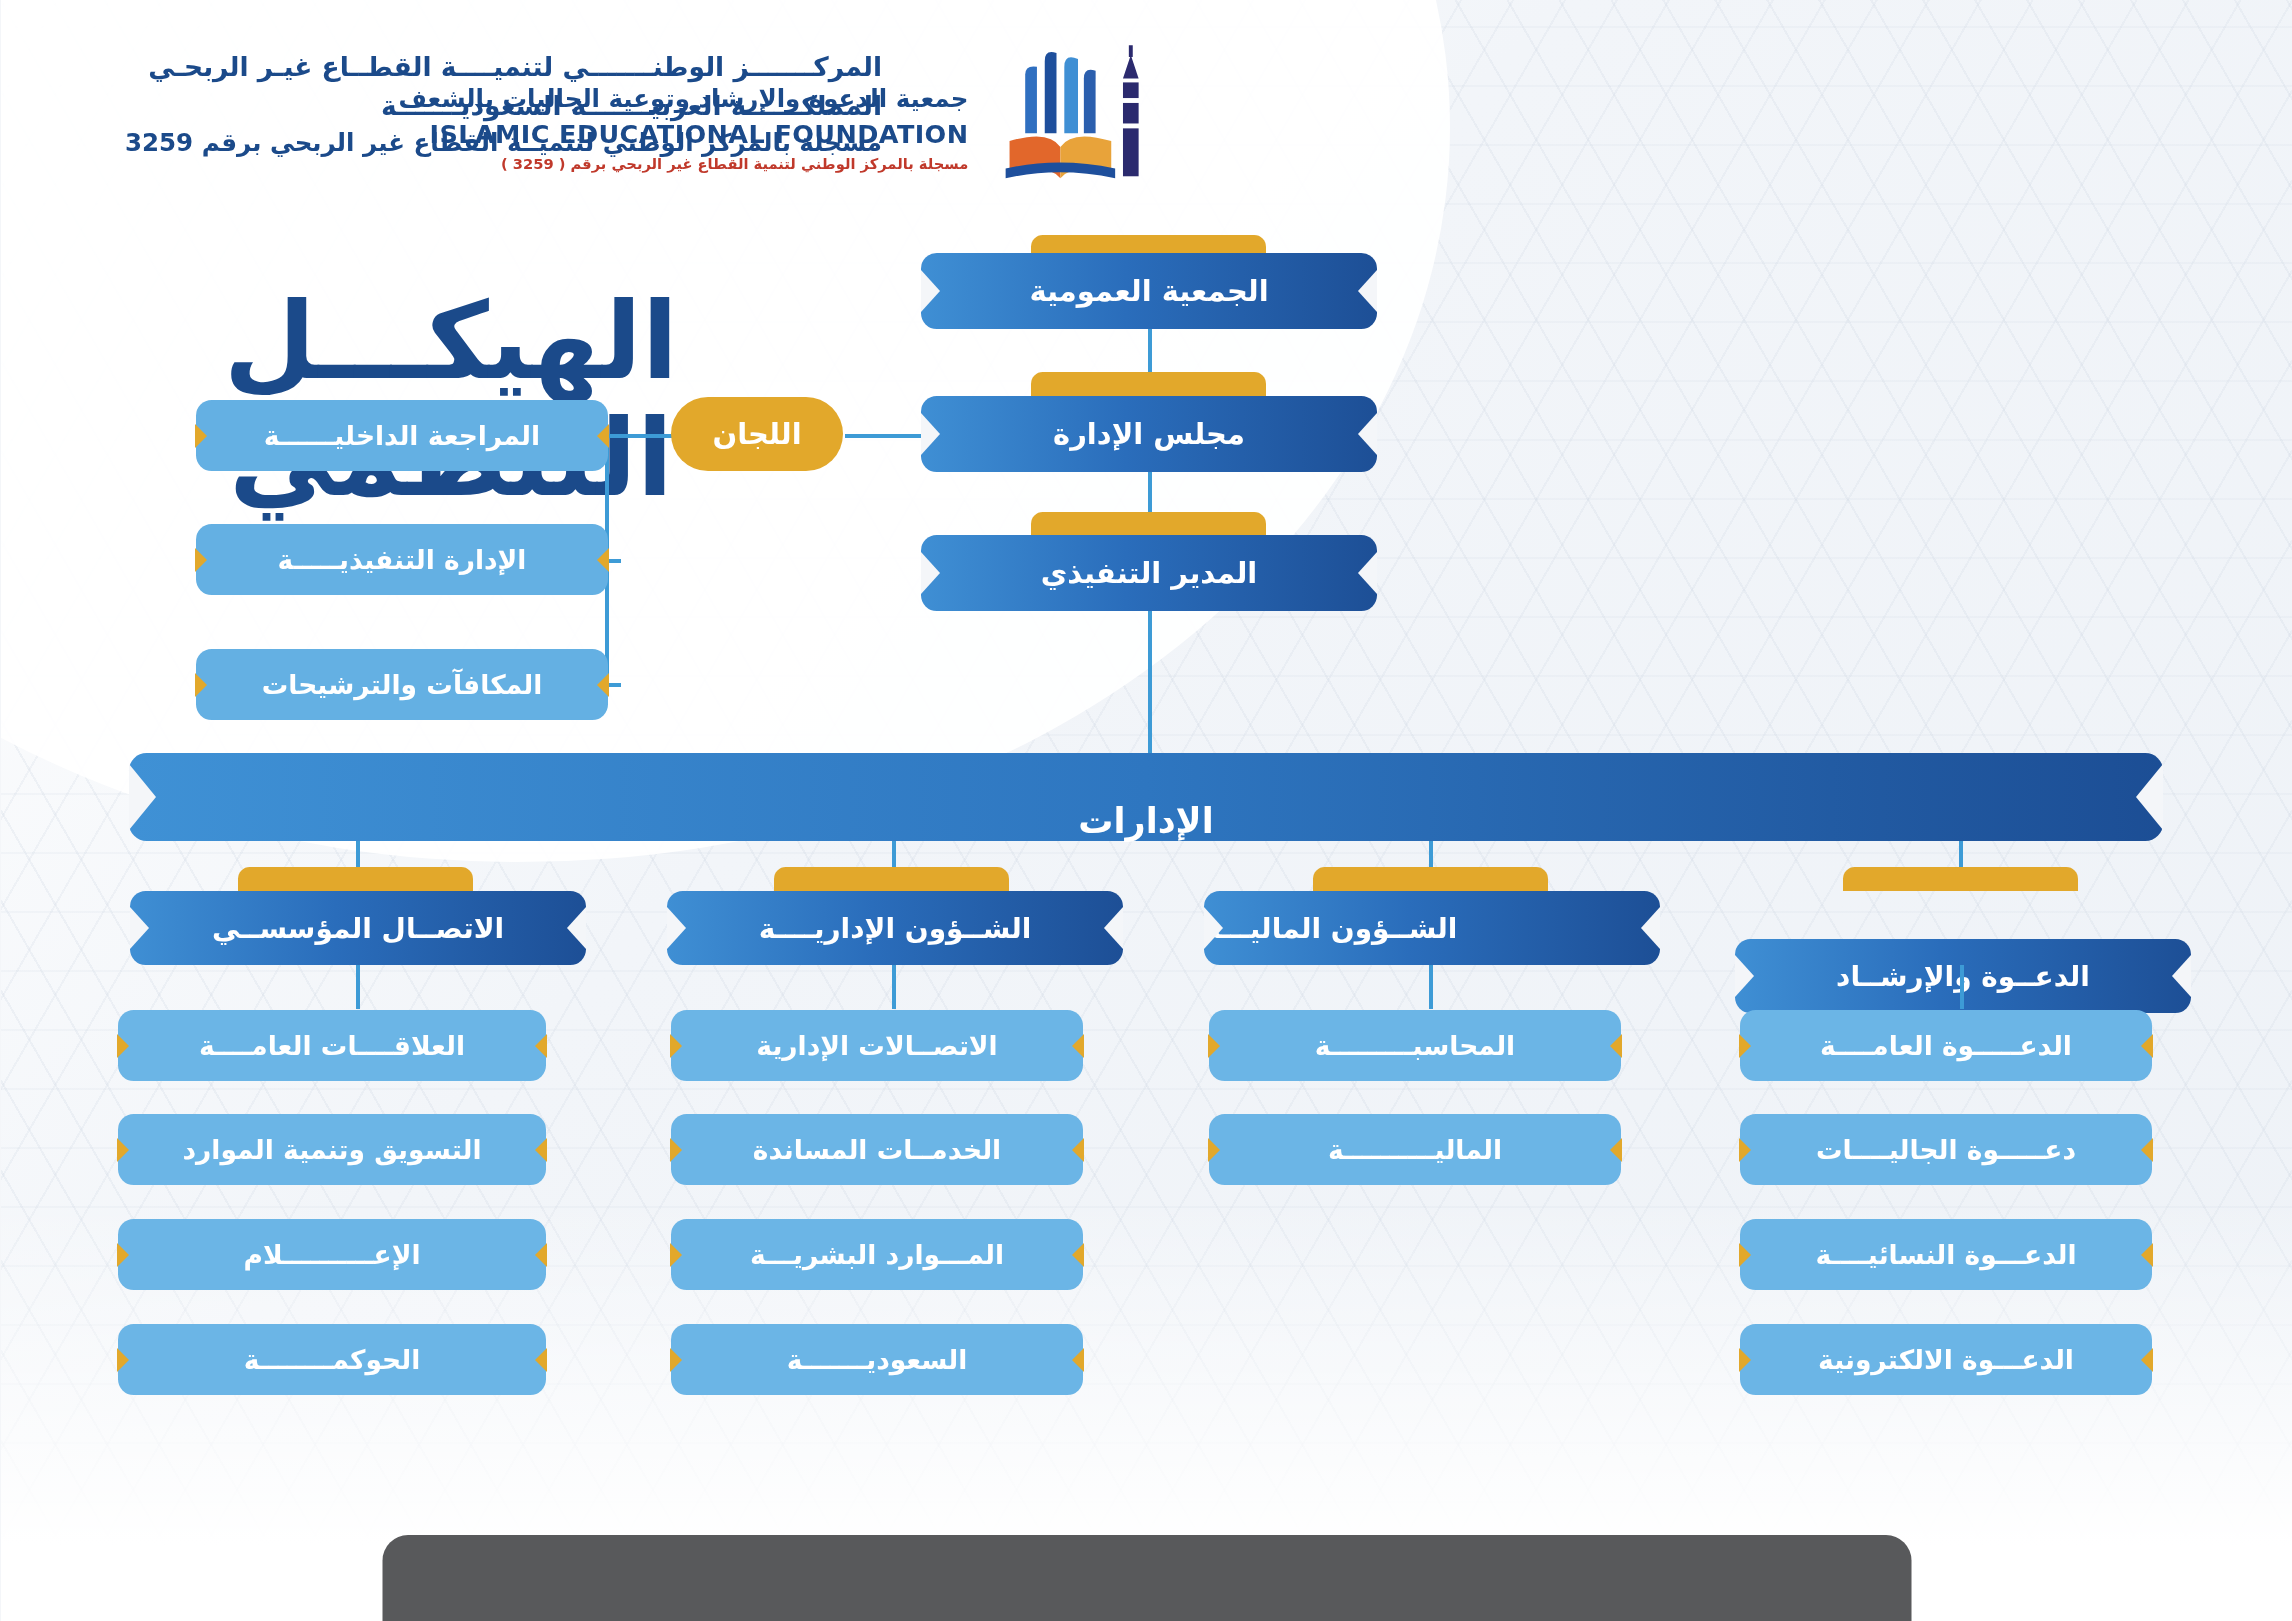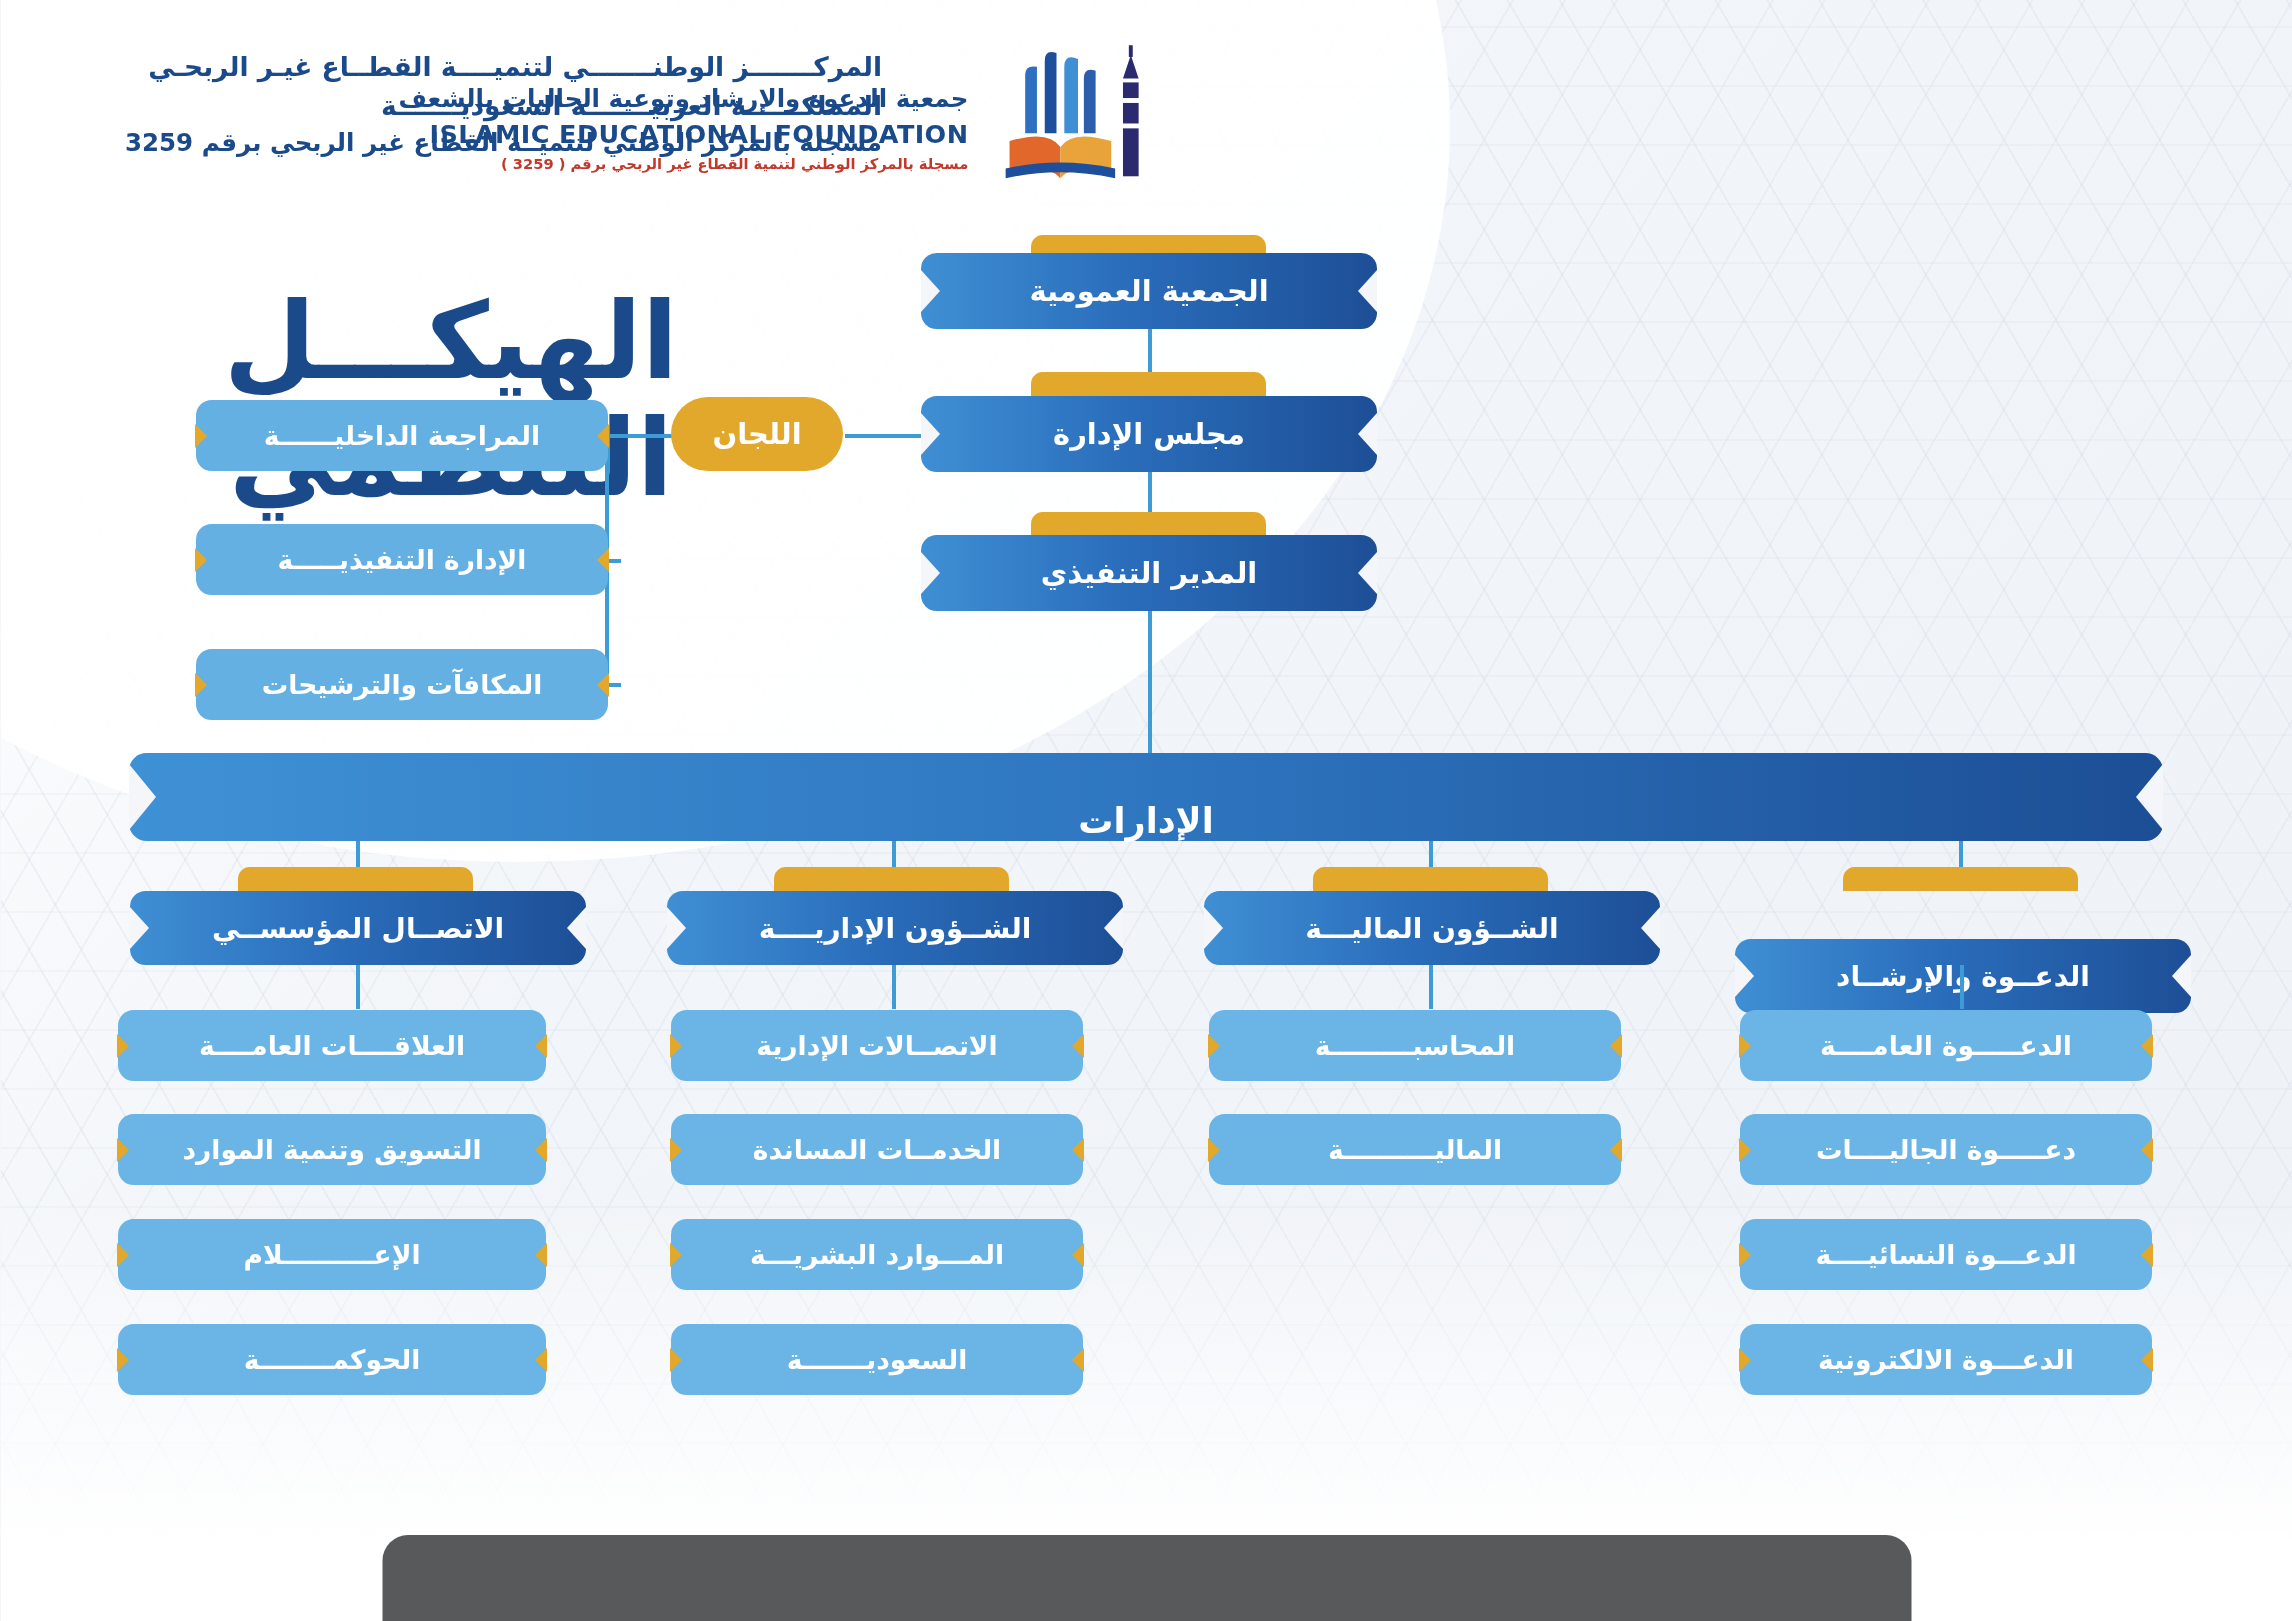--- a/index.html
+++ b/index.html
@@ -280,21 +280,21 @@
   <span class="chev l"></span>
   <span>الدعـــوة النسائيــــة</span>
 </div>
 <div class="node light2" style="top:1324px; left:1740px; width:412px; height:71px; font-size:26.5px;">
   <span class="chev r"></span>
   <span class="chev l"></span>
   <span>الدعـــوة الالكترونية</span>
 </div>
 
 <div class="gold-tab" style="top:867px; left:1313px; width:235px; height:23.5px;"></div>
-<div class="node dark" style="top:891px; left:1204px; width:456px; height:74px; font-size:28px;">
+<div class="node dark" style="top:891px; left:1204px; width:456px; height:74px; font-size:28px;justify-content:flex-end;">
   <span class="notch r"></span>
   <span class="notch l"></span>
   <span>الشــؤون الماليـــة</span>
 </div>
 <div class="line vline" style="top:965px; left:1429px; height:44px;"></div>
 <div class="node light2" style="top:1010px; left:1209px; width:412px; height:71px; font-size:26.5px;">
   <span class="chev r"></span>
   <span class="chev l"></span>
   <span>المحاسبـــــــــة</span>
 </div>

